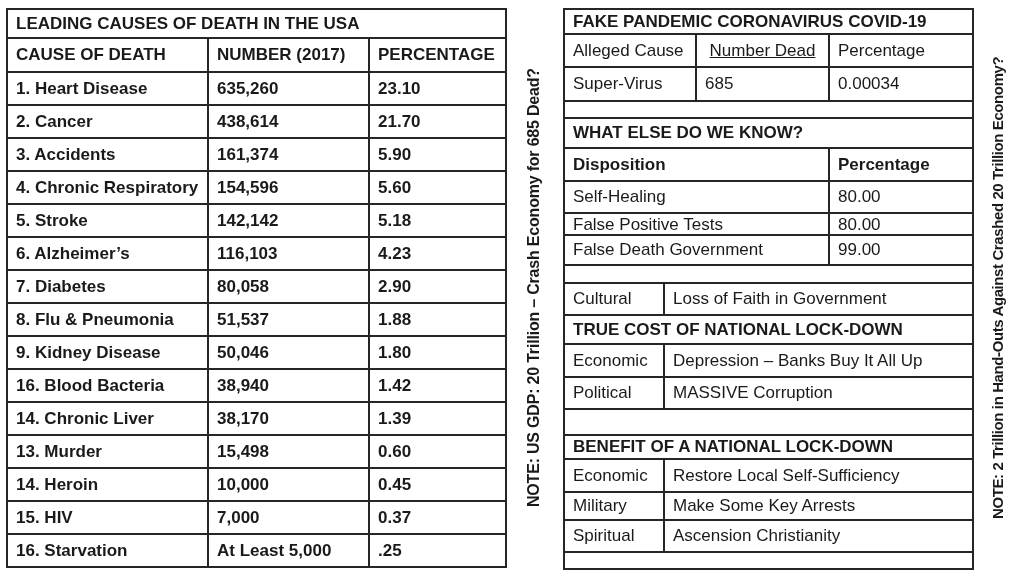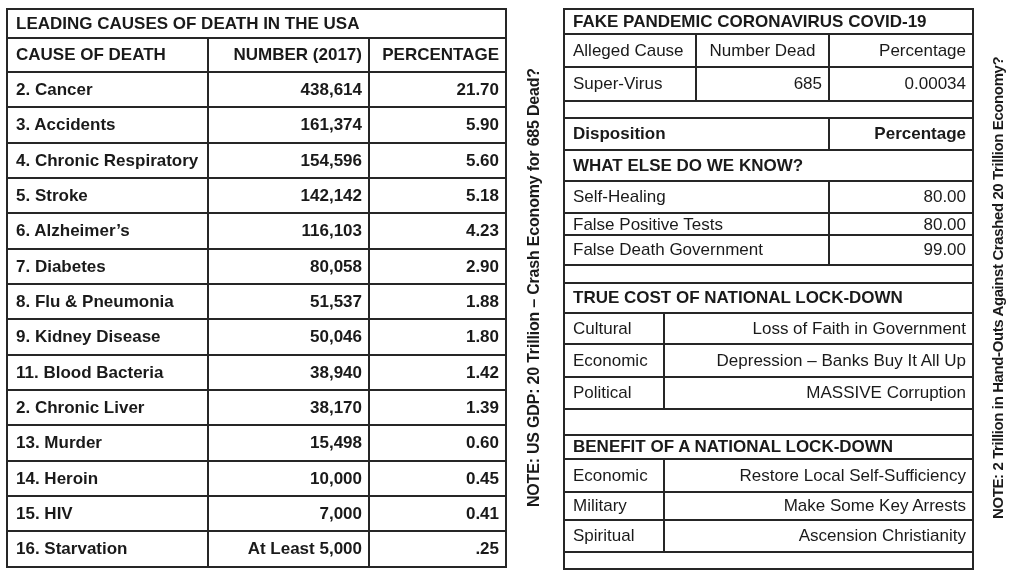--- a/index.html
+++ b/index.html
@@ -12,22 +12,22 @@
     border:2px solid #262626; padding:0 8px; font-size:17px; line-height:1.15;
     vertical-align:middle; white-space:nowrap; overflow:hidden;
   }
   
   .left-tbl { left:6px; top:8px; width:499px; height:560px; font-weight:700; }
   .left-tbl .title-row td { height:27px; }
   .left-tbl .hdr-row td { height:32px; }
   
   .right-tbl { left:563px; top:8px; width:409px; height:562px; }
   .right-tbl td.bold { font-weight:700; }
-  .r { text-align:right; padding-right:6px; }
-  .c { text-align:center; }
+  .r { text-align:left; padding-right:6px; }
+  .c { text-align:center;text-decoration:underline; }
   .spacer td { height:15px; border-left:2px solid #262626; border-right:2px solid #262626; }
   
   .vnote {
     position:absolute; top:0; height:576px;
     writing-mode:vertical-rl; transform:rotate(180deg);
     text-align:center; font-weight:700; white-space:nowrap; color:#1a1a1a;
   }
   .vnote-mid   { left:505px; width:58px; line-height:58px; font-size:16px; letter-spacing:-0.2px; }
   .vnote-right { left:972px; width:52px; line-height:52px; font-size:15px; letter-spacing:-0.4px; }
 </style>
@@ -45,20 +45,25 @@
     <tbody>
         <tr class="title-row">
       <td colspan="3">LEADING CAUSES OF DEATH IN THE USA</td>
     </tr>
     <tr class="hdr-row">
       <td>CAUSE OF DEATH</td>
       <td class="r">NUMBER (2017)</td>
       <td class="r">PERCENTAGE</td>
     </tr>
     <tr>
+      <td>1. Heart Disease</td>
+      <td class="r">635,260</td>
+      <td class="r">23.10</td>
+    </tr>
+    <tr>
       <td>2. Cancer</td>
       <td class="r">438,614</td>
       <td class="r">21.70</td>
     </tr>
     <tr>
       <td>3. Accidents</td>
       <td class="r">161,374</td>
       <td class="r">5.90</td>
     </tr>
     <tr>
@@ -85,43 +90,43 @@
       <td>8. Flu &amp; Pneumonia</td>
       <td class="r">51,537</td>
       <td class="r">1.88</td>
     </tr>
     <tr>
       <td>9. Kidney Disease</td>
       <td class="r">50,046</td>
       <td class="r">1.80</td>
     </tr>
     <tr>
-      <td>11. Blood Bacteria</td>
+      <td>16. Blood Bacteria</td>
       <td class="r">38,940</td>
       <td class="r">1.42</td>
     </tr>
     <tr>
-      <td>2. Chronic Liver</td>
+      <td>14. Chronic Liver</td>
       <td class="r">38,170</td>
       <td class="r">1.39</td>
     </tr>
     <tr>
       <td>13. Murder</td>
       <td class="r">15,498</td>
       <td class="r">0.60</td>
     </tr>
     <tr>
       <td>14. Heroin</td>
       <td class="r">10,000</td>
       <td class="r">0.45</td>
     </tr>
     <tr>
       <td>15. HIV</td>
       <td class="r">7,000</td>
-      <td class="r">0.41</td>
+      <td class="r">0.37</td>
     </tr>
     <tr>
       <td>16. Starvation</td>
       <td class="r">At Least 5,000</td>
       <td class="r">.25</td>
     </tr>
   </tbody>
     </table>
 
   <div class="vnote vnote-mid">NOTE: US GDP: 20 Trillion – Crash Economy for 685 Dead?</div>
@@ -145,50 +150,50 @@
     </tr>
     <tr style="height:33px">
       <td colspan="2">Super-Virus</td>
       <td class="r">685</td>
       <td class="r">0.00034</td>
     </tr>
     <tr class="spacer">
           <td colspan="4" style="height:15px"></td>
         </tr>
 
+    <tr style="height:30px">
+      <td colspan="4" class="bold">WHAT ELSE DO WE KNOW?</td>
+    </tr>
     <tr style="height:32px">
       <td colspan="3" class="bold">Disposition</td>
       <td class="r bold">Percentage</td>
-    </tr>
-    <tr style="height:30px">
-      <td colspan="4" class="bold">WHAT ELSE DO WE KNOW?</td>
     </tr>
     <tr style="height:32px">
       <td colspan="3">Self-Healing</td>
       <td class="r">80.00</td>
     </tr>
     <tr style="height:21px">
       <td colspan="3">False Positive Tests</td>
       <td class="r">80.00</td>
     </tr>
     <tr style="height:29px">
       <td colspan="3">False Death Government</td>
       <td class="r">99.00</td>
     </tr>
     <tr class="spacer">
           <td colspan="4" style="height:16px"></td>
         </tr>
 
-    <tr style="height:29px">
-      <td colspan="4" class="bold">TRUE COST OF NATIONAL LOCK-DOWN</td>
-    </tr>
     <tr style="height:31px">
       <td>Cultural</td>
       <td colspan="3" class="r">Loss of Faith in Government</td>
     </tr>
+    <tr style="height:29px">
+      <td colspan="4" class="bold">TRUE COST OF NATIONAL LOCK-DOWN</td>
+    </tr>
     <tr style="height:32px">
       <td>Economic</td>
       <td colspan="3" class="r">Depression – Banks Buy It All Up</td>
     </tr>
     <tr style="height:32px">
       <td>Political</td>
       <td colspan="3" class="r">MASSIVE Corruption</td>
     </tr>
     <tr class="spacer">
           <td colspan="4" style="height:23px"></td>

